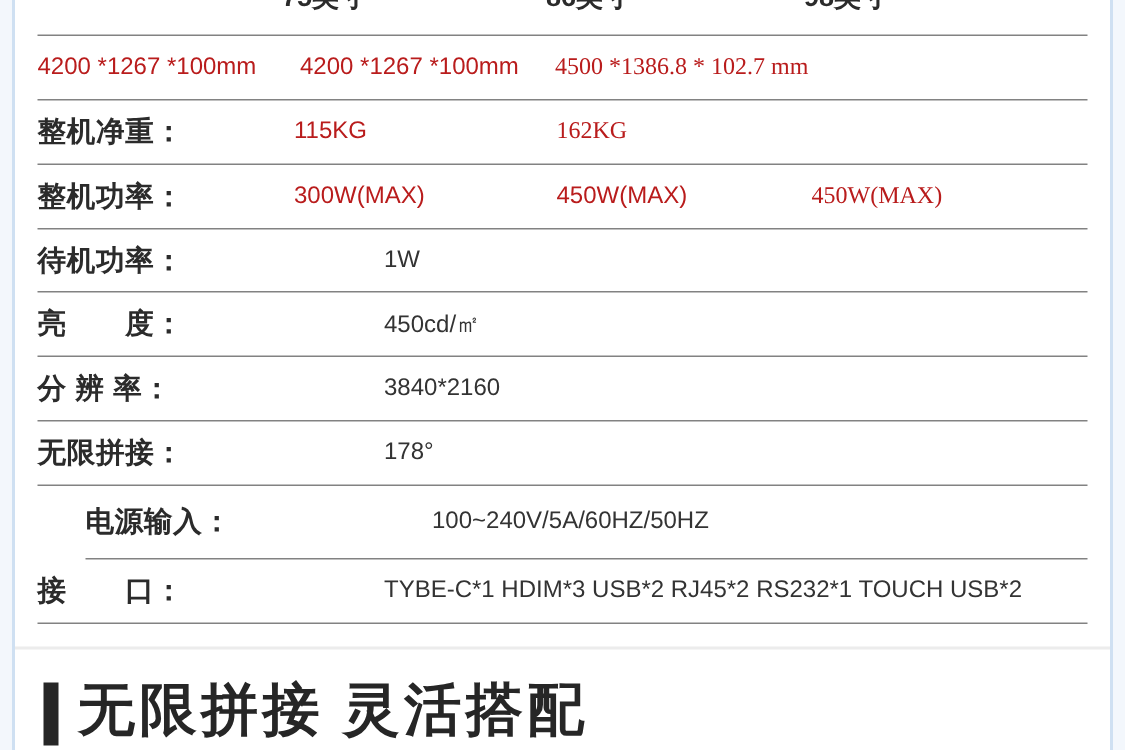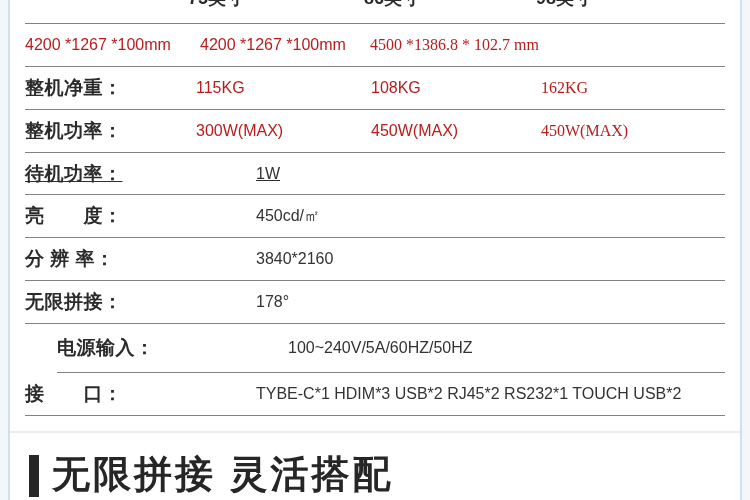--- a/index.html
+++ b/index.html
@@ -36,41 +36,41 @@
   }
   .thead .col-h.c1 { left: 163px; }
   .thead .col-h.c2 { left: 339px; }
   .thead .col-h.c3 { left: 511px; }
 
   .trow {
     display: flex; align-items: center;
     border-bottom: 1px solid #828282;
     height: 42px;
   }
-  .trow.h41 { height: 41px; text-decoration: underline; }
+  .trow.h41 { height: 41px; }
   .trow.h48 { height: 48px; margin-left: 32px; }
 
   .tlabel {
     width: 171px; flex: 0 0 171px;
     font-size: 19px; font-weight: bold; color: #2b2b2b;
     white-space: pre; letter-spacing: 0.5px;
   }
   .tcell {
     font-size: 16px; color: #b91c1c; white-space: nowrap;
   }
   .tcell.c1 { width: 175px; flex: 0 0 175px; }
   .tcell.c2 { width: 170px; flex: 0 0 170px; }
   .tcell.c3 { flex: 1 1 auto; font-family: Liberation Serif, serif; }
   .tspan {
     flex: 1 1 auto; text-align: left; padding-left: 60px;
     font-size: 16px; color: #333333; white-space: nowrap;
   }
 
   
-  .section-head { position: absolute; left: 0; top: 448px; width: 614px; height: 52px; }
+  .section-head { position: absolute; left: 0; top: 448px; width: 614px; height: 52px; font-family: Liberation Serif, serif; }
   .accent-bar {
     position: absolute; left: 29px; top: 7px; width: 10px; height: 42px;
     background: #262626;
   }
   .section-title {
     position: absolute; left: 52px; top: 0;
     font-size: 38px; line-height: 52px; font-weight: bold;
     color: #262626; letter-spacing: 3px; white-space: nowrap;
   }
 </style>
@@ -90,21 +90,20 @@
 
   <div class="trow">
     <div class="tcell c1">4200 *1267 *100mm</div>
     <div class="tcell c2">4200 *1267 *100mm</div>
     <div class="tcell c3">4500 *1386.8 * 102.7 mm</div>
   </div>
 
   <div class="trow">
     <div class="tlabel">整机净重：</div>
     <div class="tcell c1">115KG</div>
-    <div class="tcell c2">108KG</div>
     <div class="tcell c3">162KG</div>
   </div>
 
   <div class="trow">
     <div class="tlabel">整机功率：</div>
     <div class="tcell c1">300W(MAX)</div>
     <div class="tcell c2">450W(MAX)</div>
     <div class="tcell c3">450W(MAX)</div>
   </div>
 

